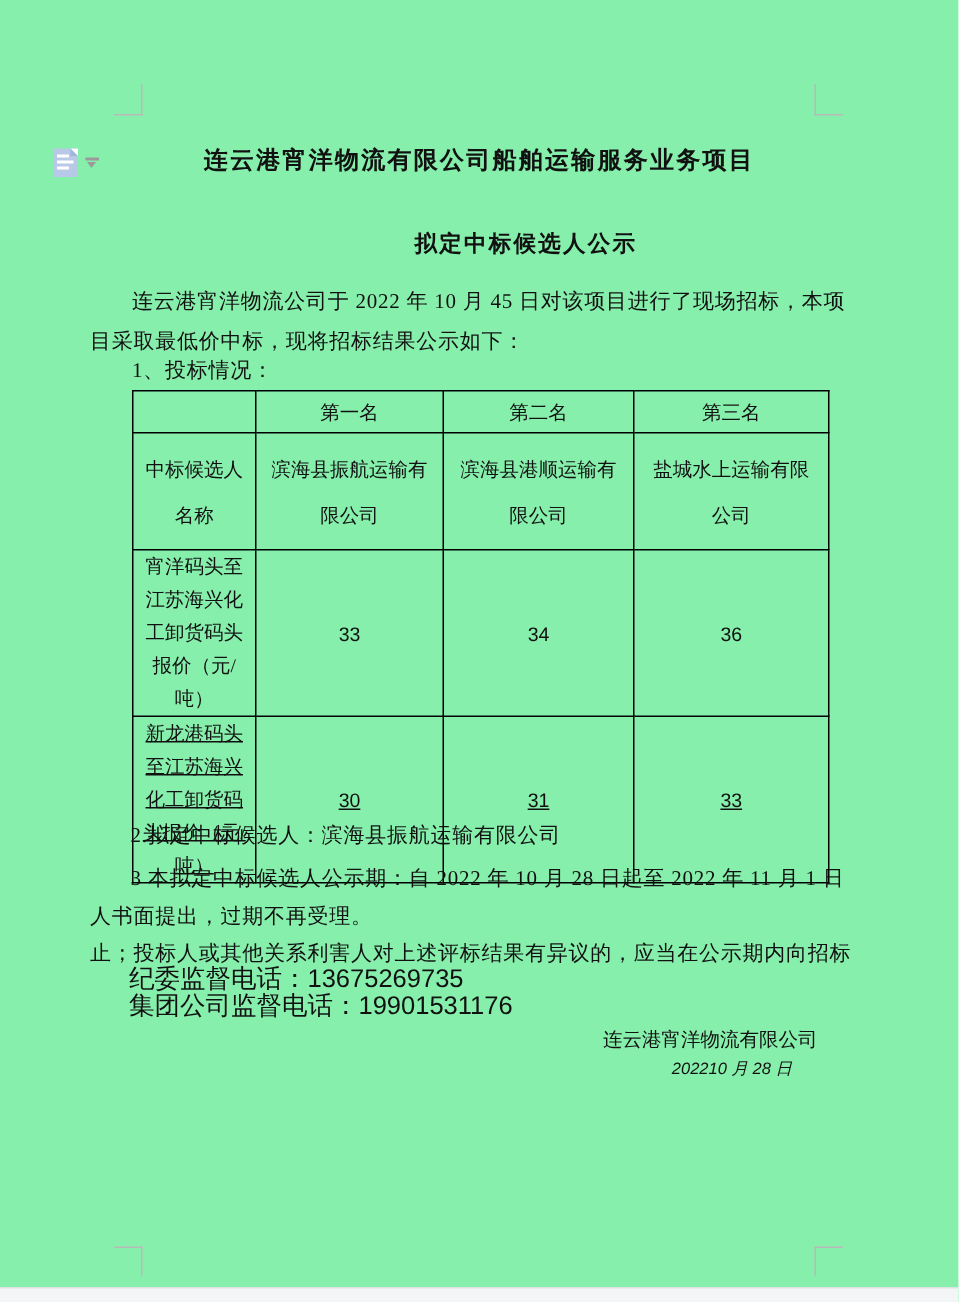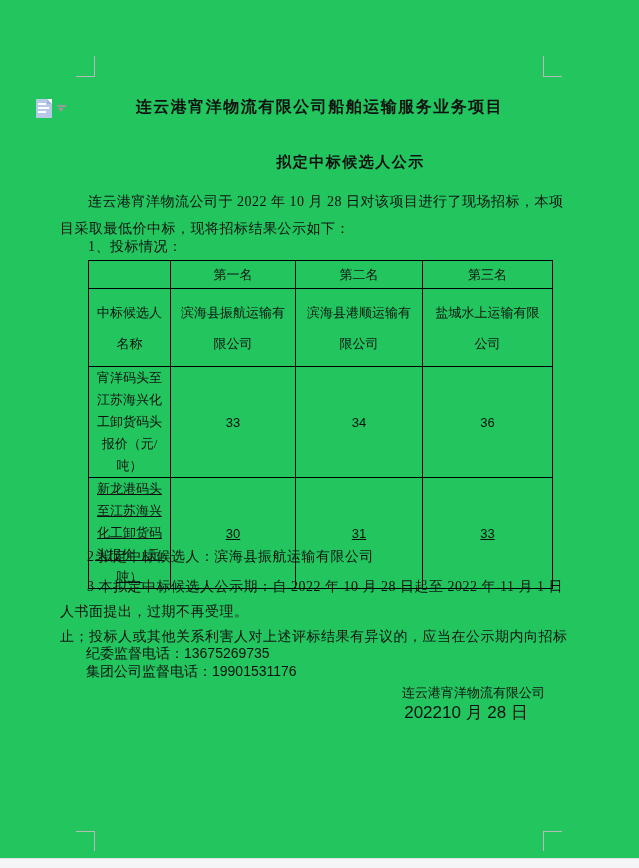--- a/index.html
+++ b/index.html
@@ -1,19 +1,19 @@
 <!DOCTYPE html>
 <html><head>
 <meta charset="utf-8">
 <style>
   html,body{margin:0;padding:0;background:#fff;}
   .page{
     position:relative;
     width:639px;height:868px;
-    background:#22c55e;
+    background:#86efac;
     overflow:hidden;
     font-family:"Liberation Serif","DejaVu Serif",serif;
     color:#111;
   }
   
   .crop{position:absolute;width:18px;height:20px;}
   .crop.tl{left:76px;top:56px;border-right:1px solid #b9b9b9;border-bottom:1px solid #b9b9b9;}
   .crop.tr{left:543px;top:56px;border-left:1px solid #b9b9b9;border-bottom:1px solid #b9b9b9;}
   .crop.bl{left:76px;top:831px;height:19px;border-right:1px solid #b9b9b9;border-top:1px solid #b9b9b9;}
   .crop.br{left:543px;top:831px;height:19px;border-left:1px solid #b9b9b9;border-top:1px solid #b9b9b9;}
@@ -55,27 +55,27 @@
     text-justify:inter-ideograph;padding:0 4px;}
   td.val{font-family:"Liberation Sans","DejaVu Sans",sans-serif;font-size:13px;}
   
   .para2{position:absolute;left:60px;top:548px;width:522px;font-size:14px;
     text-indent:27px;letter-spacing:0.5px;white-space:nowrap;}
   .p3{top:574px;}
   .p3 .line{height:25px;line-height:25px;}
   .p3 .line.indent{text-indent:27px;}
   
   .phones{position:absolute;left:86px;top:644px;
-    font-family:"Liberation Sans","DejaVu Sans",sans-serif;font-size:14px;}
+    font-family:"Liberation Sans","DejaVu Sans",sans-serif;font-size:17px;}
   .phones .ph{height:18px;line-height:18px;}
   
   .signature{position:absolute;left:300px;top:683px;width:245px;text-align:right;font-size:13px;}
   .sig-company{height:20px;line-height:20px;}
   .sig-date{height:20px;line-height:20px;padding-right:17px;
-    font-family:"Liberation Sans","DejaVu Sans",sans-serif;font-size:17px;}
+    font-family:"Liberation Sans","DejaVu Sans",sans-serif;font-size:11px;font-style:italic;}
   
   .bottom-strip{position:absolute;left:0;bottom:0;width:100%;height:9px;
     background:#f4f5f6;border-top:1px solid #dfe2e5;}
 </style>
 </head>
 <body>
 
 <div class="page">
 
   <div class="crop tl"></div>
@@ -91,21 +91,21 @@
   </div>
   <div class="dd">
     <span class="bar"></span>
     <span class="tri"></span>
   </div>
 
   <h1 class="title">连云港宵洋物流有限公司船舶运输服务业务项目</h1>
   <h2 class="subtitle">拟定中标候选人公示</h2>
 
   <div class="para p1">
-    <div class="line indent">连云港宵洋物流公司于 2022 年 10 月 28 日对该项目进行了现场招标，本项</div>
+    <div class="line indent">连云港宵洋物流公司于 2022 年 10 月 45 日对该项目进行了现场招标，本项</div>
     <div class="line">目采取最低价中标，现将招标结果公示如下：</div>
   </div>
 
   <div class="sec1">1、投标情况：</div>
 
   <table class="bid">
     <colgroup>
       <col style="width:82px">
         <col style="width:125px">
         <col style="width:127px">

